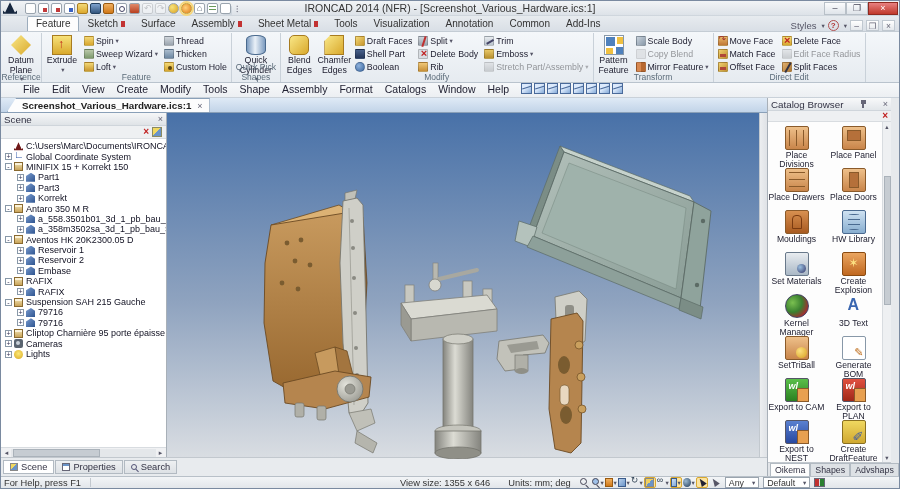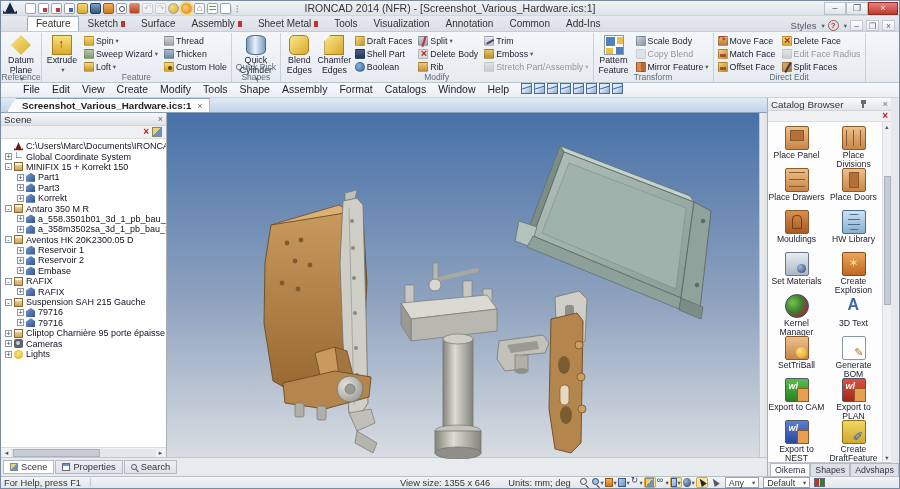--- a/index.html
+++ b/index.html
@@ -950,27 +950,27 @@
         <span class="pin"></span>
         <span class="close">×</span>
       </div>
       <div class="catalog-toolbar">
         <span class="ic-clear-filter">×</span>
       </div>
       <div class="catalog-body">
         <div class="cat-grid">
 
             <div class="cat-item">
+              <span class="cat-ic ic-place-divisions"></span>
+              <span class="cat-label">Place Divisions</span>
+            </div>
+
+            <div class="cat-item">
               <span class="cat-ic ic-place-panel"></span>
               <span class="cat-label">Place Panel</span>
-            </div>
-
-            <div class="cat-item">
-              <span class="cat-ic ic-place-divisions"></span>
-              <span class="cat-label">Place Divisions</span>
             </div>
 
             <div class="cat-item">
               <span class="cat-ic ic-place-drawers"></span>
               <span class="cat-label">Place Drawers</span>
             </div>
 
             <div class="cat-item">
               <span class="cat-ic ic-place-doors"></span>
               <span class="cat-label">Place Doors</span>

